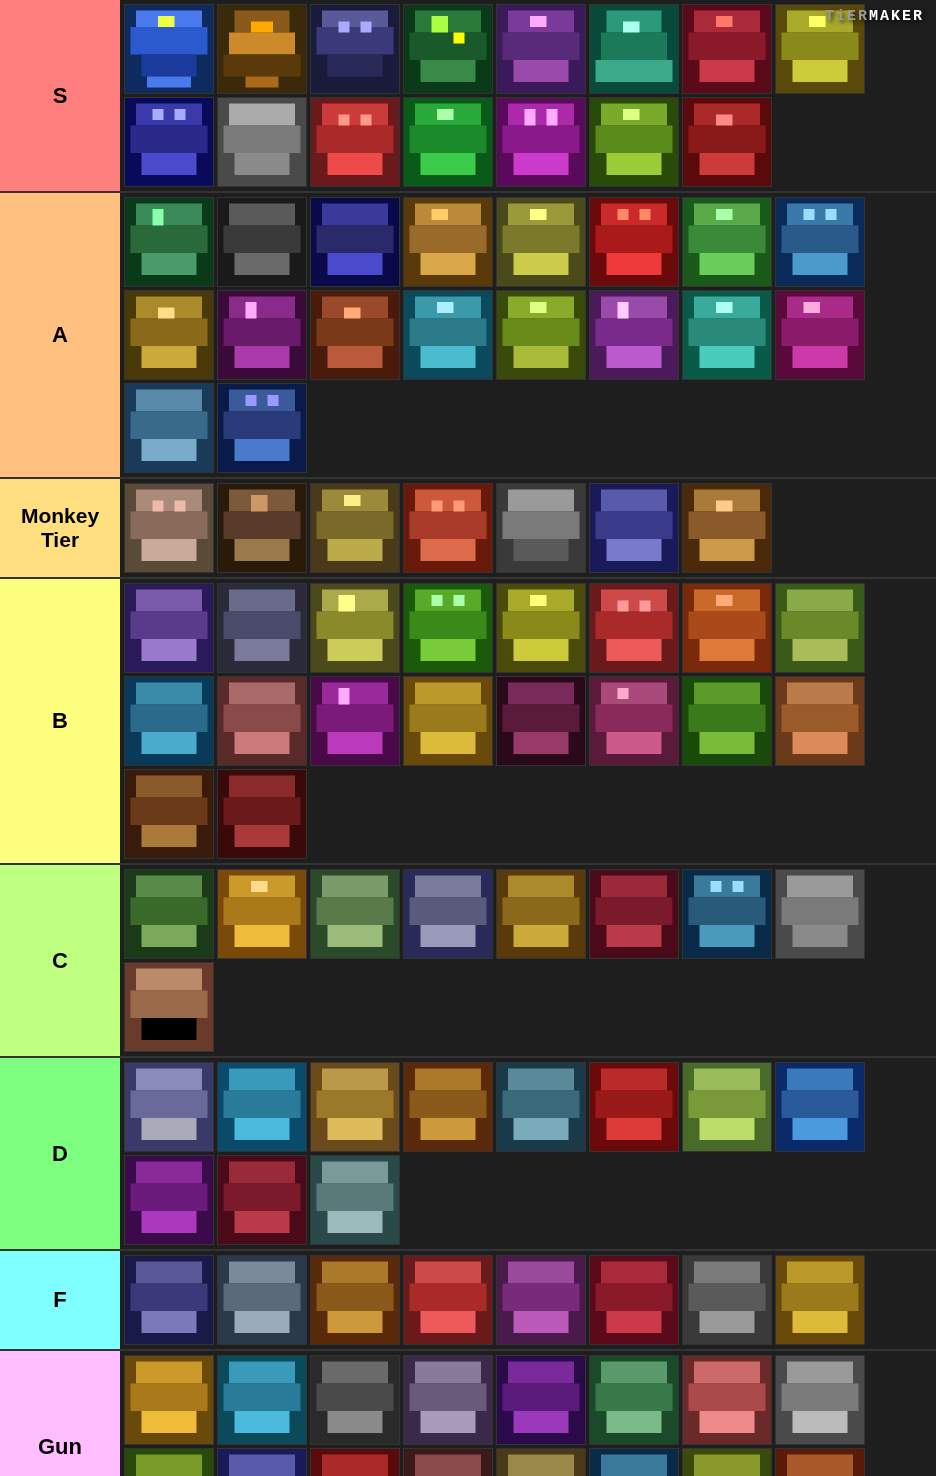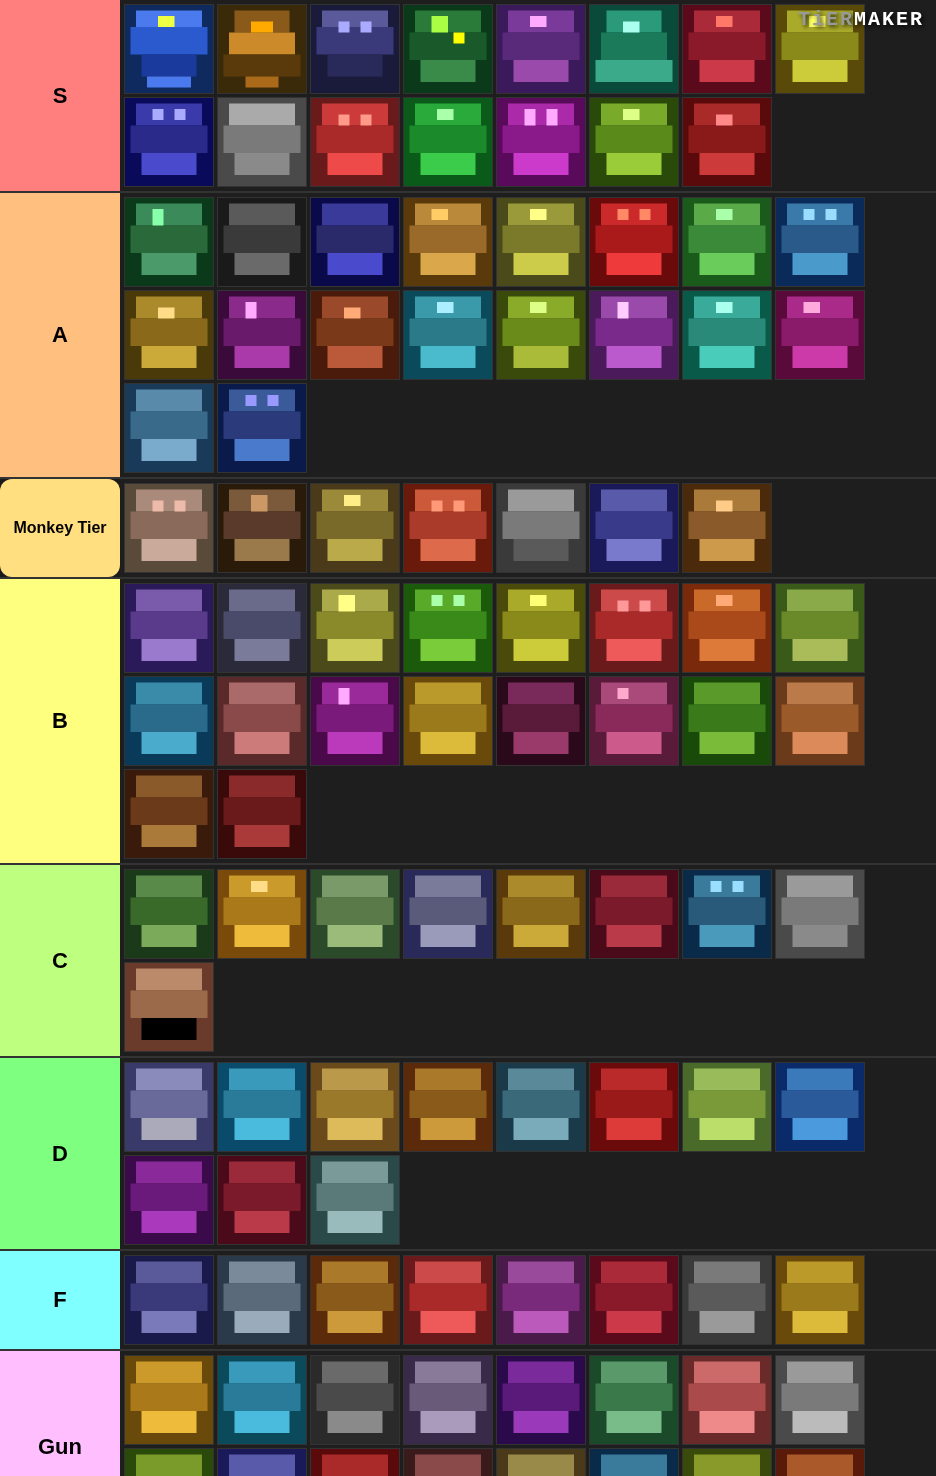--- a/index.html
+++ b/index.html
@@ -71,21 +71,21 @@
       width: 100%;
       height: 100%;
     }
   </style>
 </head>
 <body>
 
 <div class="tier-list">
 
   <div style="position:relative;">
-    <div style="position:absolute;top:8px;right:12px;z-index:100;font-family:'Courier New',monospace;font-weight:bold;font-size:20px;color:white;letter-spacing:2px;text-shadow:2px 2px 4px rgba(0,0,0,0.8);">
+    <div style="position:absolute;top:8px;right:12px;z-index:100;font-family:'Courier New',monospace;font-weight:bold;font-size:15px;color:white;letter-spacing:2px;text-shadow:2px 2px 4px rgba(0,0,0,0.8);">
       <span style="color:#999">TiER</span><span style="color:white">MAKER</span>
     </div>
   </div>
 
   <div class="tier-row">
     <div class="tier-label tier-s">S</div>
     <div class="tier-items">
 
       <div class="tier-item"><svg viewBox="0 0 16 16">
             <rect width="16" height="16" fill="#0e2a5e"></rect>
@@ -330,21 +330,21 @@
             <rect x="2" y="1" width="12" height="4" fill="#3a5a9a"></rect>
             <rect x="1" y="5" width="14" height="5" fill="#2a3a7a"></rect>
             <rect x="3" y="10" width="10" height="4" fill="#4a7acc"></rect>
             <rect x="5" y="2" width="2" height="2" fill="#9999ff"></rect>
             <rect x="9" y="2" width="2" height="2" fill="#9999ff"></rect>
           </svg></div>
     </div>
   </div>
 
   <div class="tier-row" style="min-height:100px;">
-    <div class="tier-label tier-monkey" style="font-size:16px;border-radius:12px;">Monkey Tier</div>
+    <div class="tier-label tier-monkey" style="font-size:21px;">Monkey Tier</div>
     <div class="tier-items">
       <div class="tier-item"><svg viewBox="0 0 16 16">
             <rect width="16" height="16" fill="#5a4a3a"></rect>
             <rect x="2" y="1" width="12" height="4" fill="#aa8a7a"></rect>
             <rect x="1" y="5" width="14" height="5" fill="#8a6a5a"></rect>
             <rect x="3" y="10" width="10" height="4" fill="#caaa9a"></rect>
             <rect x="5" y="3" width="2" height="2" fill="#eebbaa"></rect>
             <rect x="9" y="3" width="2" height="2" fill="#eebbaa"></rect>
           </svg></div>
       <div class="tier-item"><svg viewBox="0 0 16 16">

